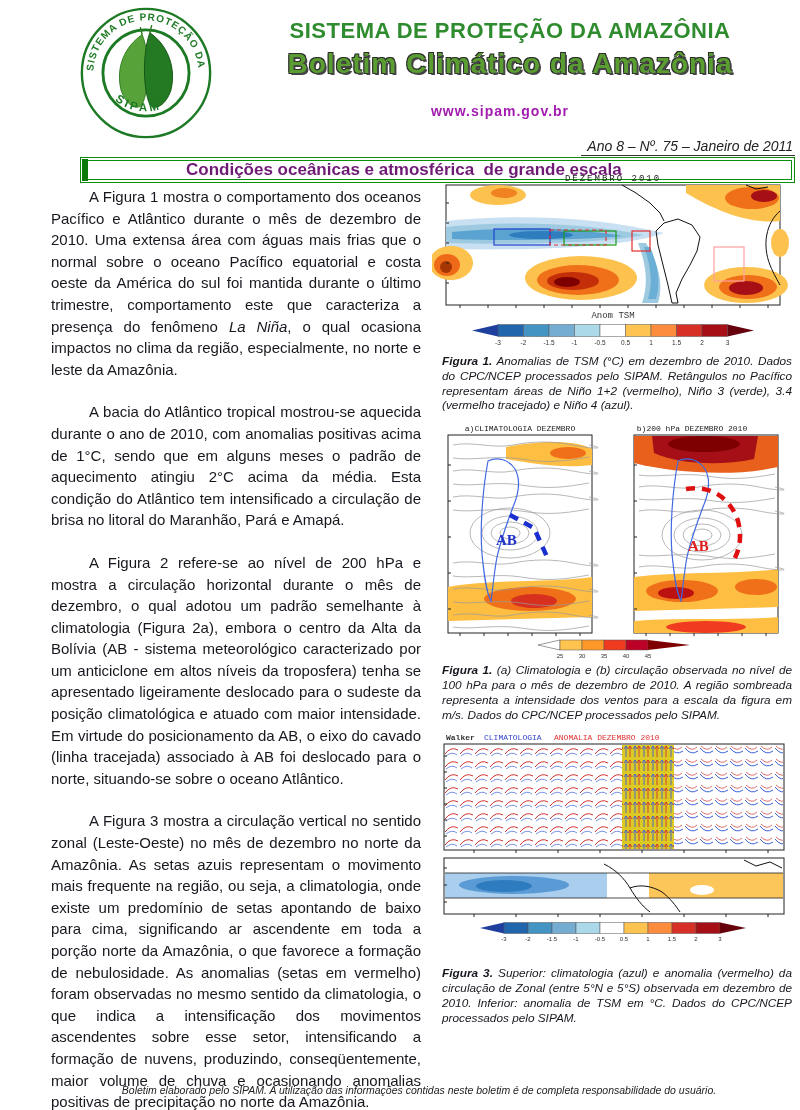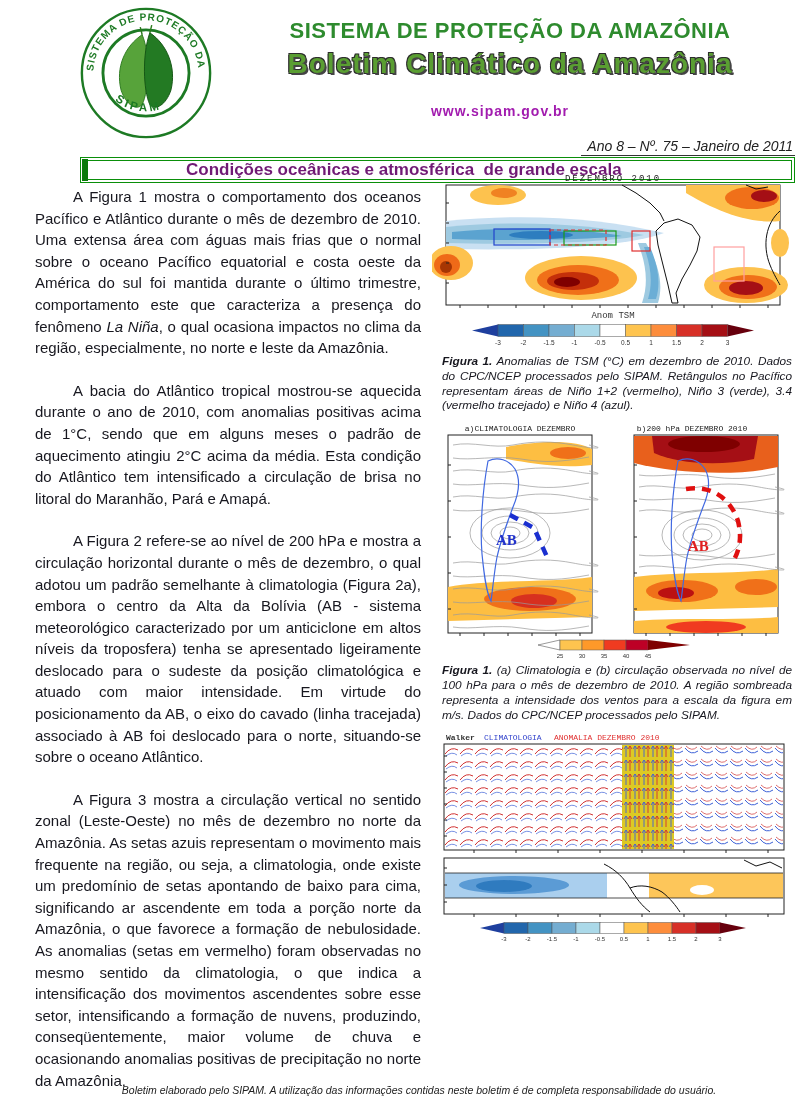--- a/index.html
+++ b/index.html
@@ -16,21 +16,21 @@
              font-size:14px;font-weight:bold;color:#a21caf;letter-spacing:1px;}
   .edition{position:absolute;right:5px;top:138px;font-size:14px;font-style:italic;
              color:#222;border-bottom:1px solid #333;padding:0 2px 1px 6px;}
   .section-bar{position:absolute;left:80px;top:157px;width:713px;height:24px;
              border:1px solid #0a8f0a;box-shadow:inset 0 0 0 2px #fff,inset 0 0 0 3px #0a8f0a;
              background:#fff;}
   .section-bar .tab{position:absolute;left:1px;top:1px;bottom:1px;width:6px;background:#0a7a0a;}
   .section-title{position:absolute;left:105px;top:2px;font-size:17px;font-weight:bold;color:#701a75;}
   
   .col-left{position:absolute;left:35px;top:186px;width:386px;}
-  .col-left p{margin:0 0 21px 0;font-size:15px;line-height:21.6px;text-align:justify;
+  .col-left p{margin:0 0 21px 16px;font-size:15px;line-height:21.6px;text-align:justify;
              text-indent:38px;color:#17171f;}
   .col-right{position:absolute;left:432px;top:172px;width:362px;}
   .caption{font-size:11.8px;line-height:14.8px;font-style:italic;text-align:justify;
            color:#17171f;margin:4px 2px 10px 10px;}
   .caption b{font-weight:bold;}
   .figttl{font-family:"Liberation Mono",monospace;}
   svg{display:block;}
   
   .footer{position:absolute;left:0;bottom:14px;width:100%;text-align:center;
           font-size:10.5px;font-style:italic;color:#222;padding-left:19px;}
@@ -323,18 +323,19 @@
           <text x="96" y="19">-1</text>
           <text x="120" y="19">-0.5</text>
           <text x="144" y="19">0.5</text>
           <text x="168" y="19">1</text>
           <text x="192" y="19">1.5</text>
           <text x="216" y="19">2</text>
           <text x="240" y="19">3</text>
         </g>
       </g>
     </svg>
+    <div class="caption" style="margin-top:20px"><b>Figura 3.</b><span> Superior: climatologia (azul) e anomalia (vermelho) da circulação de Zonal (entre 5°N e 5°S) observada em dezembro de 2010. Inferior: anomalia de TSM em °C. Dados do CPC/NCEP processados pelo SIPAM.</span></div>
 
   </div>
 
   <div class="footer">Boletim elaborado pelo SIPAM. A utilização das informações contidas neste boletim é de completa responsabilidade do usuário.</div>
 
 </div>
 
 </body></html>

